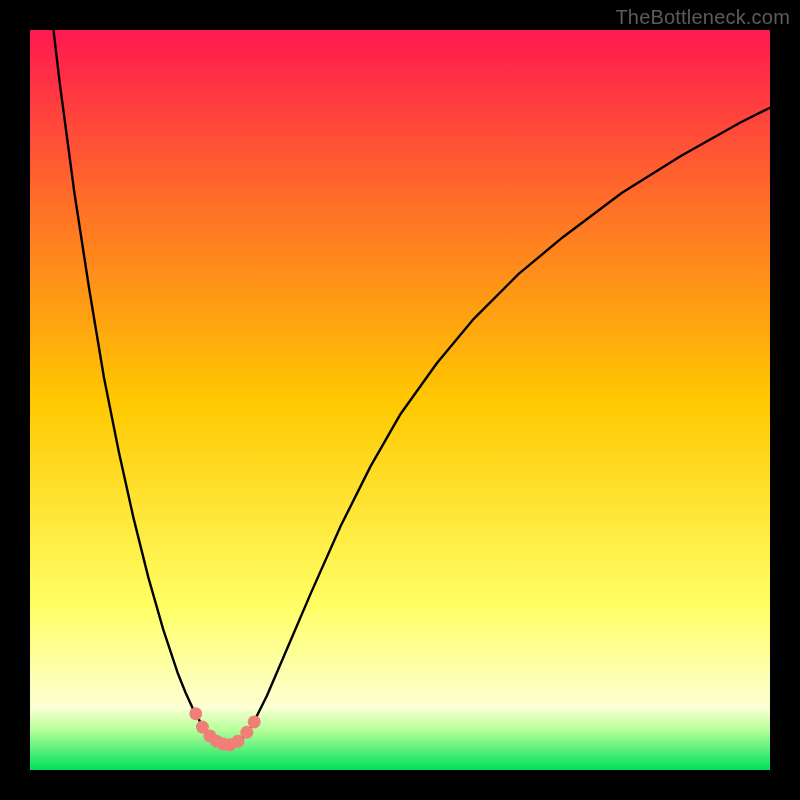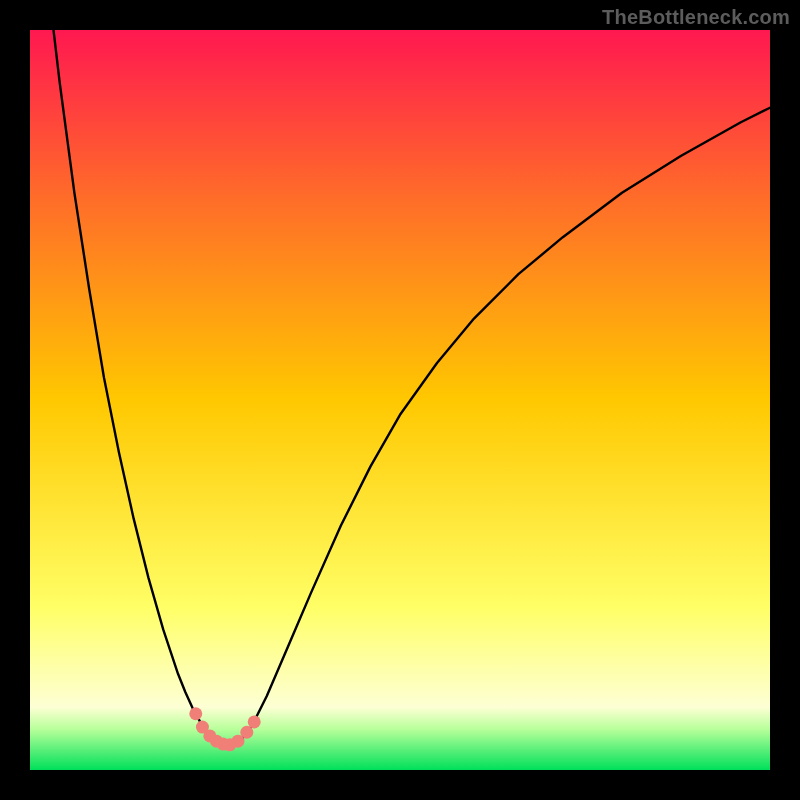--- a/index.html
+++ b/index.html
@@ -17,21 +17,21 @@
     left: 0;
     width: 800px;
     height: 800px;
     background: #000;
   }
   .watermark {
     position: absolute;
     top: 6px;
     right: 10px;
     font-size: 20px;
-    font-weight: 700;
+    font-weight: 400;
     color: #5c5c5c;
     letter-spacing: 0.2px;
     z-index: 50;
   }
   .plot-wrap {
     position: absolute;
     left: 30px;
     top: 30px;
     width: 740px;
     height: 740px;

